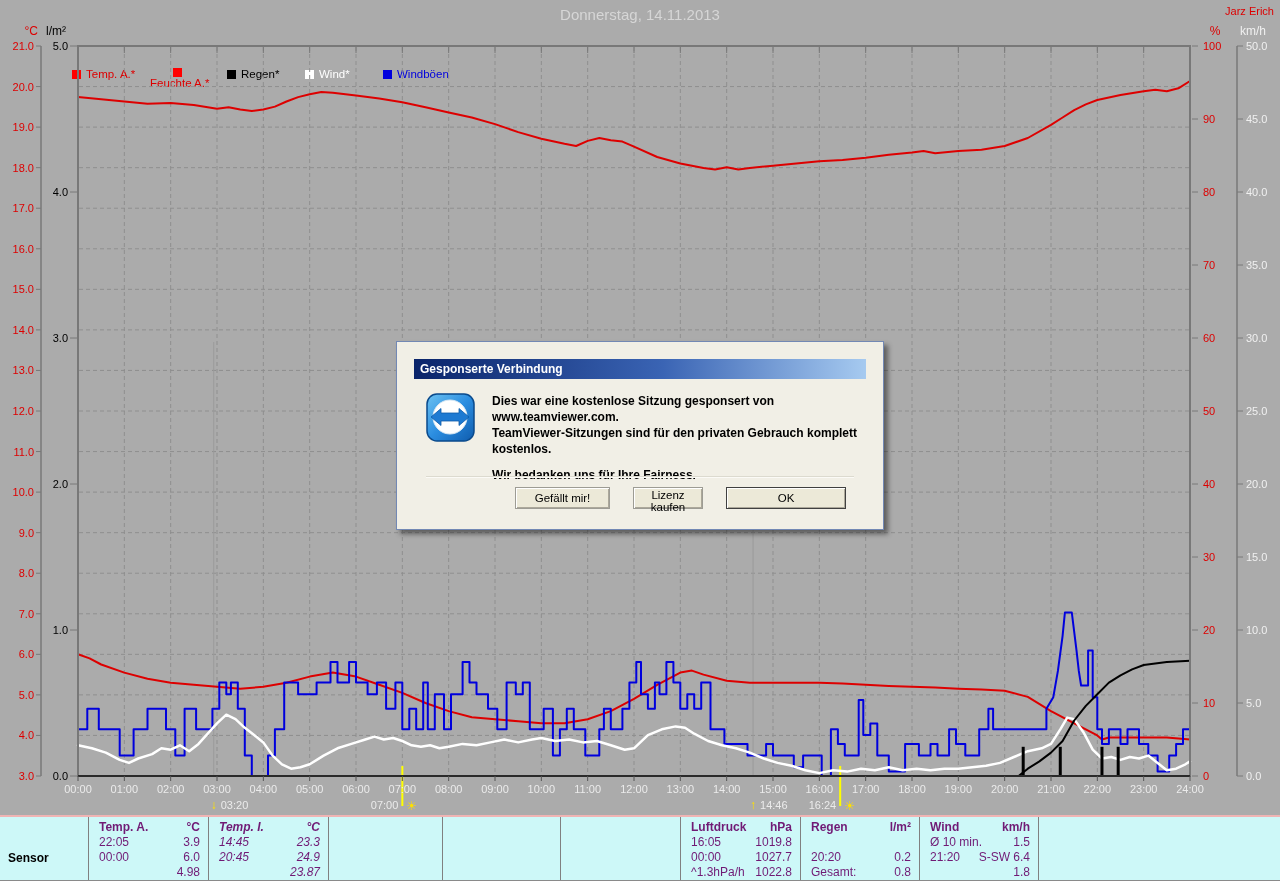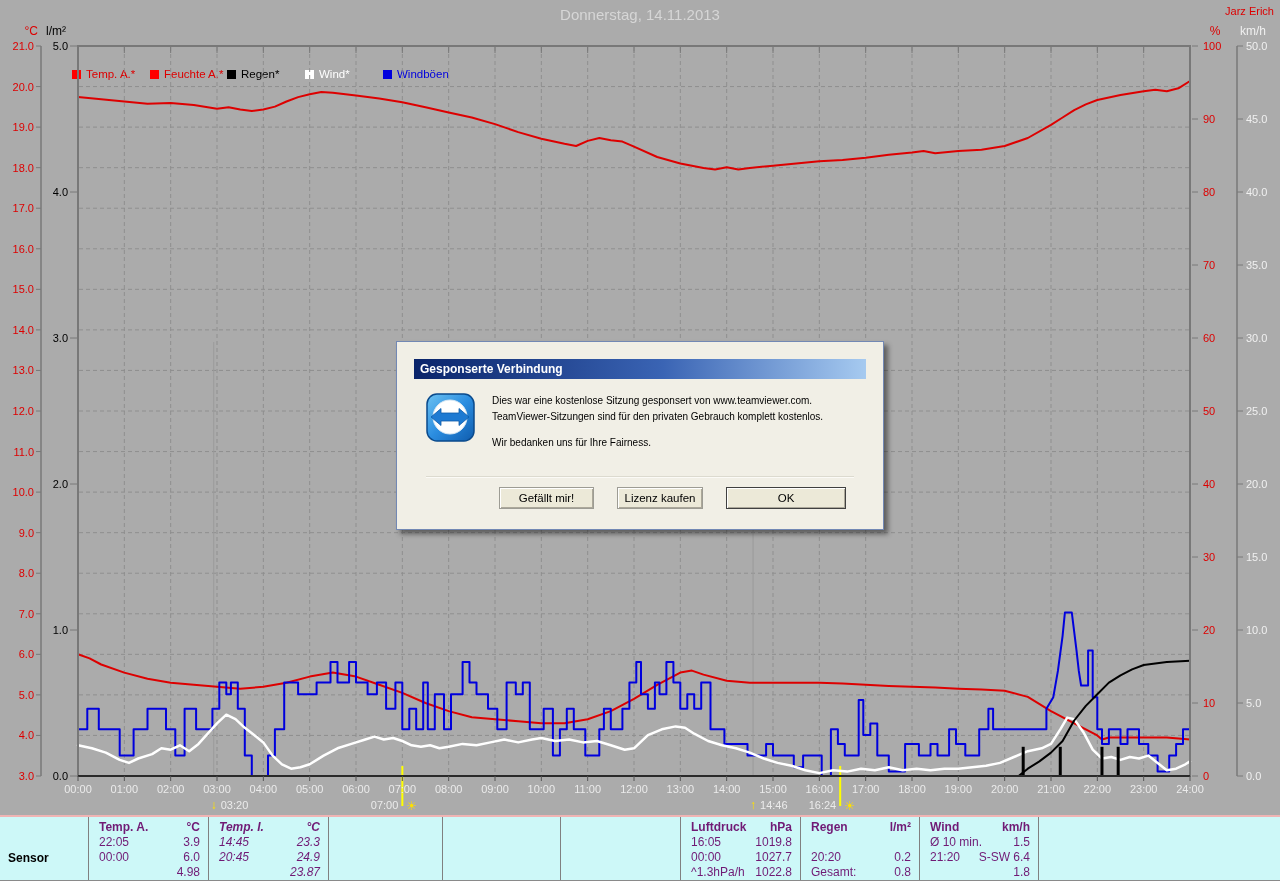--- a/index.html
+++ b/index.html
@@ -29,49 +29,49 @@
   .shead{font-weight:bold;}
   .slab{font-weight:bold;padding-left:8px;display:block;height:15px;line-height:15px;font-size:12px;margin-top:31px;}
   
   .dialog{position:absolute;left:396px;top:341px;width:488px;background:#f1efe6;
           padding:17px;border:1px solid #7288b4;box-shadow:4px 4px 5px rgba(0,0,0,0.45);
           box-sizing:border-box;}
   .dlg-title{height:20px;line-height:20px;padding-left:6px;color:#fff;font-weight:bold;
              font-size:12px;background:linear-gradient(90deg,#0a246a 0%,#3a64b4 55%,#a6caf0 100%);}
   .dlg-body{position:relative;height:133px;background:#f1efe6;}
   .tv-icon{position:absolute;left:10px;top:12px;width:54px;height:54px;}
-  .dlg-text{position:absolute;left:78px;top:14px;font-size:10px;color:#000;line-height:16px;}
+  .dlg-text{position:absolute;left:78px;top:14px;font-size:12px;color:#000;line-height:16px;font-weight:bold;}
   .dlg-spacer{height:10px;}
   .dlg-sep{position:absolute;left:12px;right:12px;top:97px;height:1px;background:#dcdacf;
            border-bottom:1px solid #fbfaf6;}
   .dlg-buttons{position:absolute;right:20px;top:108px;display:flex;gap:23px;}
   .dlg-buttons button{height:22px;font-size:11.5px;font-family:"Liberation Sans",sans-serif;
        background:#ece9d8;border:1px solid #9d9c94;border-radius:0;color:#000;
        box-shadow:inset 1px 1px 0 #ffffff,inset -1px -1px 0 #aca89a;}
-  .btn-like{width:95px;} .btn-lizenz{width:86px;}
+  .btn-like{width:95px;} .btn-lizenz{width:70px;}
   .btn-ok{width:120px;border:1px solid #404040 !important;}
 </style>
 </head>
 <body>
 
 <div class="stage">
   <div class="page-title">Donnerstag, 14.11.2013</div>
   <div class="user-name">Jarz Erich</div>
 
   <div class="unit unit-c">°C</div>
   <div class="unit unit-lm">l/m²</div>
   <div class="unit unit-pct">%</div>
   <div class="unit unit-kmh">km/h</div>
 
   <div id="legend">
       <span class="legend-item" style="left: 72px;">
         <span class="legend-swatch" style="background: rgb(255, 0, 0);"></span>
         <span style="color: rgb(221, 0, 0);">Temp. A.*</span>
       </span>
-      <span class="legend-item" style="left: 150px;">
+      <span class="legend-item" style="left: 150px; flex-direction: column;">
         <span class="legend-swatch" style="background: rgb(255, 0, 0);"></span>
         <span style="color: rgb(221, 0, 0);">Feuchte A.*</span>
       </span>
       <span class="legend-item" style="left: 227px;">
         <span class="legend-swatch" style="background: rgb(0, 0, 0);"></span>
         <span style="color: rgb(0, 0, 0);">Regen*</span>
       </span>
       <span class="legend-item" style="left: 305px;">
         <span class="legend-swatch" style="background: rgb(255, 255, 255);"></span>
         <span style="color: rgb(255, 255, 255);">Wind*</span>

